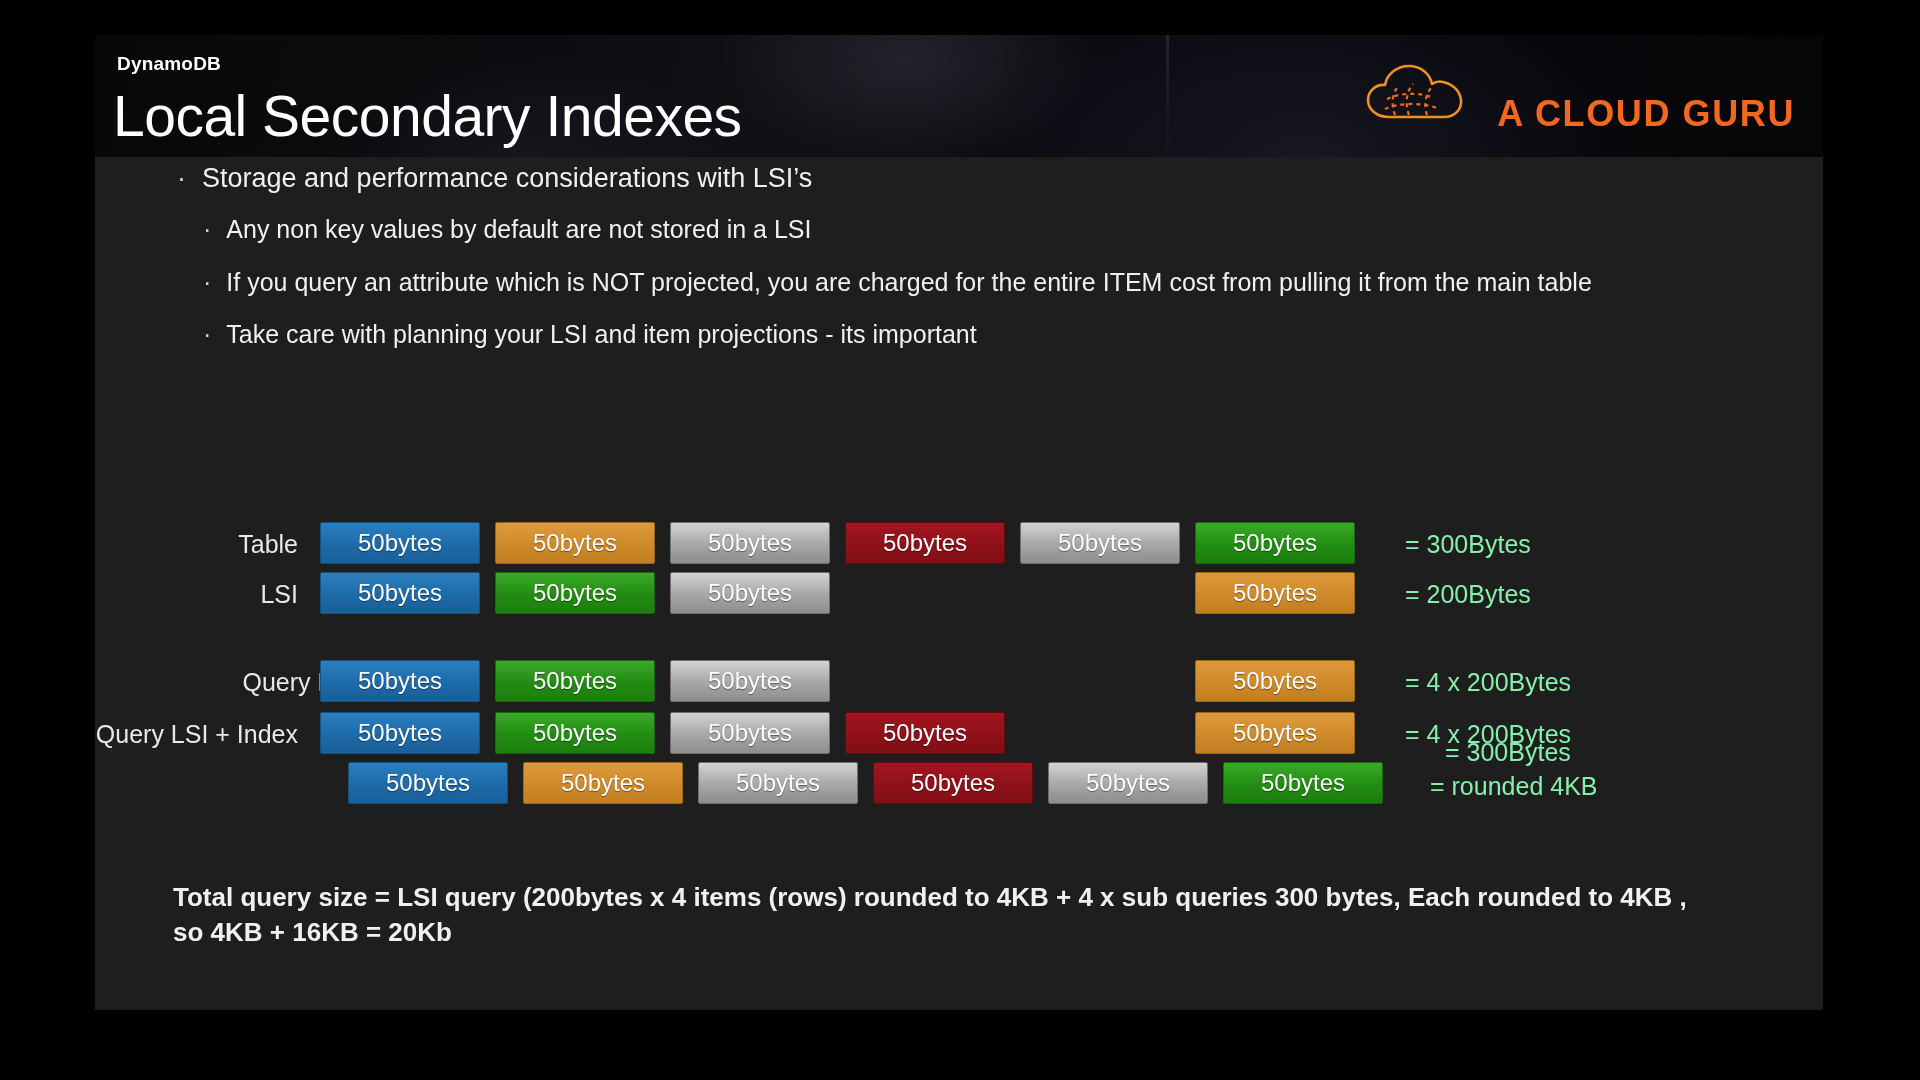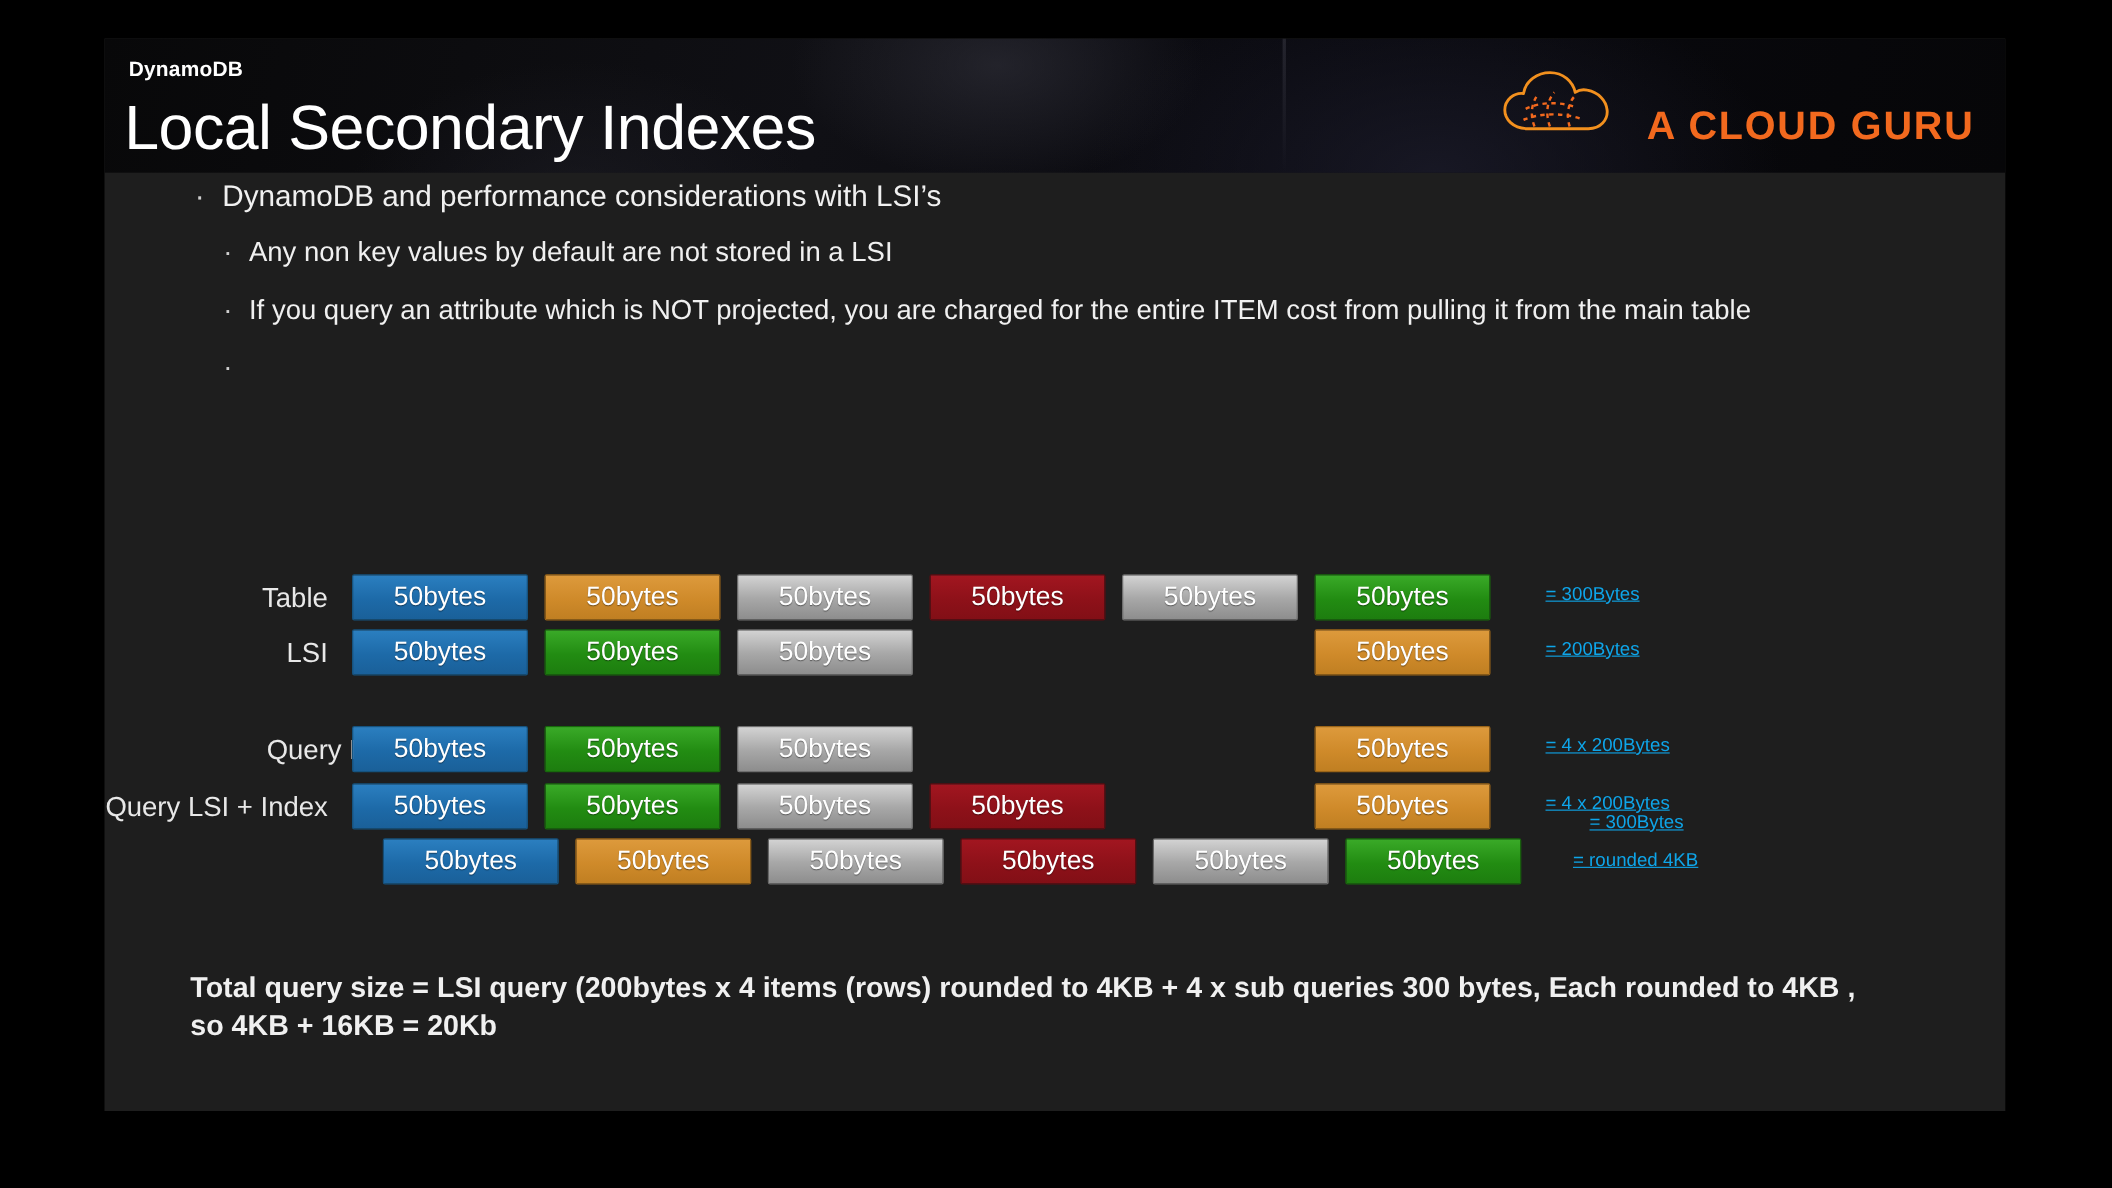--- a/index.html
+++ b/index.html
@@ -77,21 +77,21 @@
     border-radius: 2px;
     text-shadow: 0 1px 1px rgba(0,0,0,.45);
   }
   .box.blue   { background: linear-gradient(180deg,#2b7fc0 0%,#1d6aa8 55%,#1a6099 100%); border:1px solid #15537f; }
   .box.orange { background: linear-gradient(180deg,#dd9a3c 0%,#cf8a2a 55%,#c07f22 100%); border:1px solid #9c6517; }
   .box.gray   { background: linear-gradient(180deg,#d3d3d3 0%,#a8a8a8 52%,#8d8d8d 100%); border:1px solid #6e6e6e; }
   .box.red    { background: linear-gradient(180deg,#a21620 0%,#8e1119 55%,#820f16 100%); border:1px solid #5e0b10; }
   .box.green  { background: linear-gradient(180deg,#3aaa28 0%,#228c12 55%,#1d7d0f 100%); border:1px solid #176a0b; }
 
   .eq {
-    position: absolute; color: #0ea5e9; font-size: 17px; white-space: nowrap; text-decoration: underline;
+    position: absolute; color: #86efac; font-size: 25px; white-space: nowrap;
   }
 
   
   #summary {
     position: absolute; left: 78px; top: 845px; width: 1520px;
     color: #f0f0f0; font-size: 26px; line-height: 1.34; font-weight: bold;
   }
 </style>
 </head>
 <body>
@@ -113,32 +113,33 @@
           <path d="M20 46 C33 40 55 39 72 45" stroke="#f2691e" stroke-width="2.2" fill="none" stroke-dasharray="4 4"></path>
         </svg>
       </span>
       <span id="logo-text">A CLOUD GURU</span>
     </div>
   </div>
 
   <div id="bullets">
     <div class="b1">
       <span class="dot">·</span>
-      <span>DynamoDB and performance considerations with LSI’s</span>
+      <span>Storage and performance considerations with LSI’s</span>
     </div>
     <div class="b2">
       <span class="dot">·</span>
       <span>Any non key values by default are not stored in a LSI</span>
     </div>
     <div class="b2">
       <span class="dot">·</span>
       <span>If you query an attribute which is NOT projected, you are charged for the entire ITEM cost from pulling it from the main table</span>
     </div>
     <div class="b2">
       <span class="dot">·</span>
+      <span>Take care with planning your LSI and item projections - its important</span>
     </div>
   </div>
 
   <div id="diagram">
       <div class="rowlabel" style="top: 495px; right: 1525px;">Table</div>
       <div class="box blue" style="left: 225px; top: 487px;">50bytes</div>
       <div class="box orange" style="left: 400px; top: 487px;">50bytes</div>
       <div class="box gray" style="left: 575px; top: 487px;">50bytes</div>
       <div class="box red" style="left: 750px; top: 487px;">50bytes</div>
       <div class="box gray" style="left: 925px; top: 487px;">50bytes</div>

